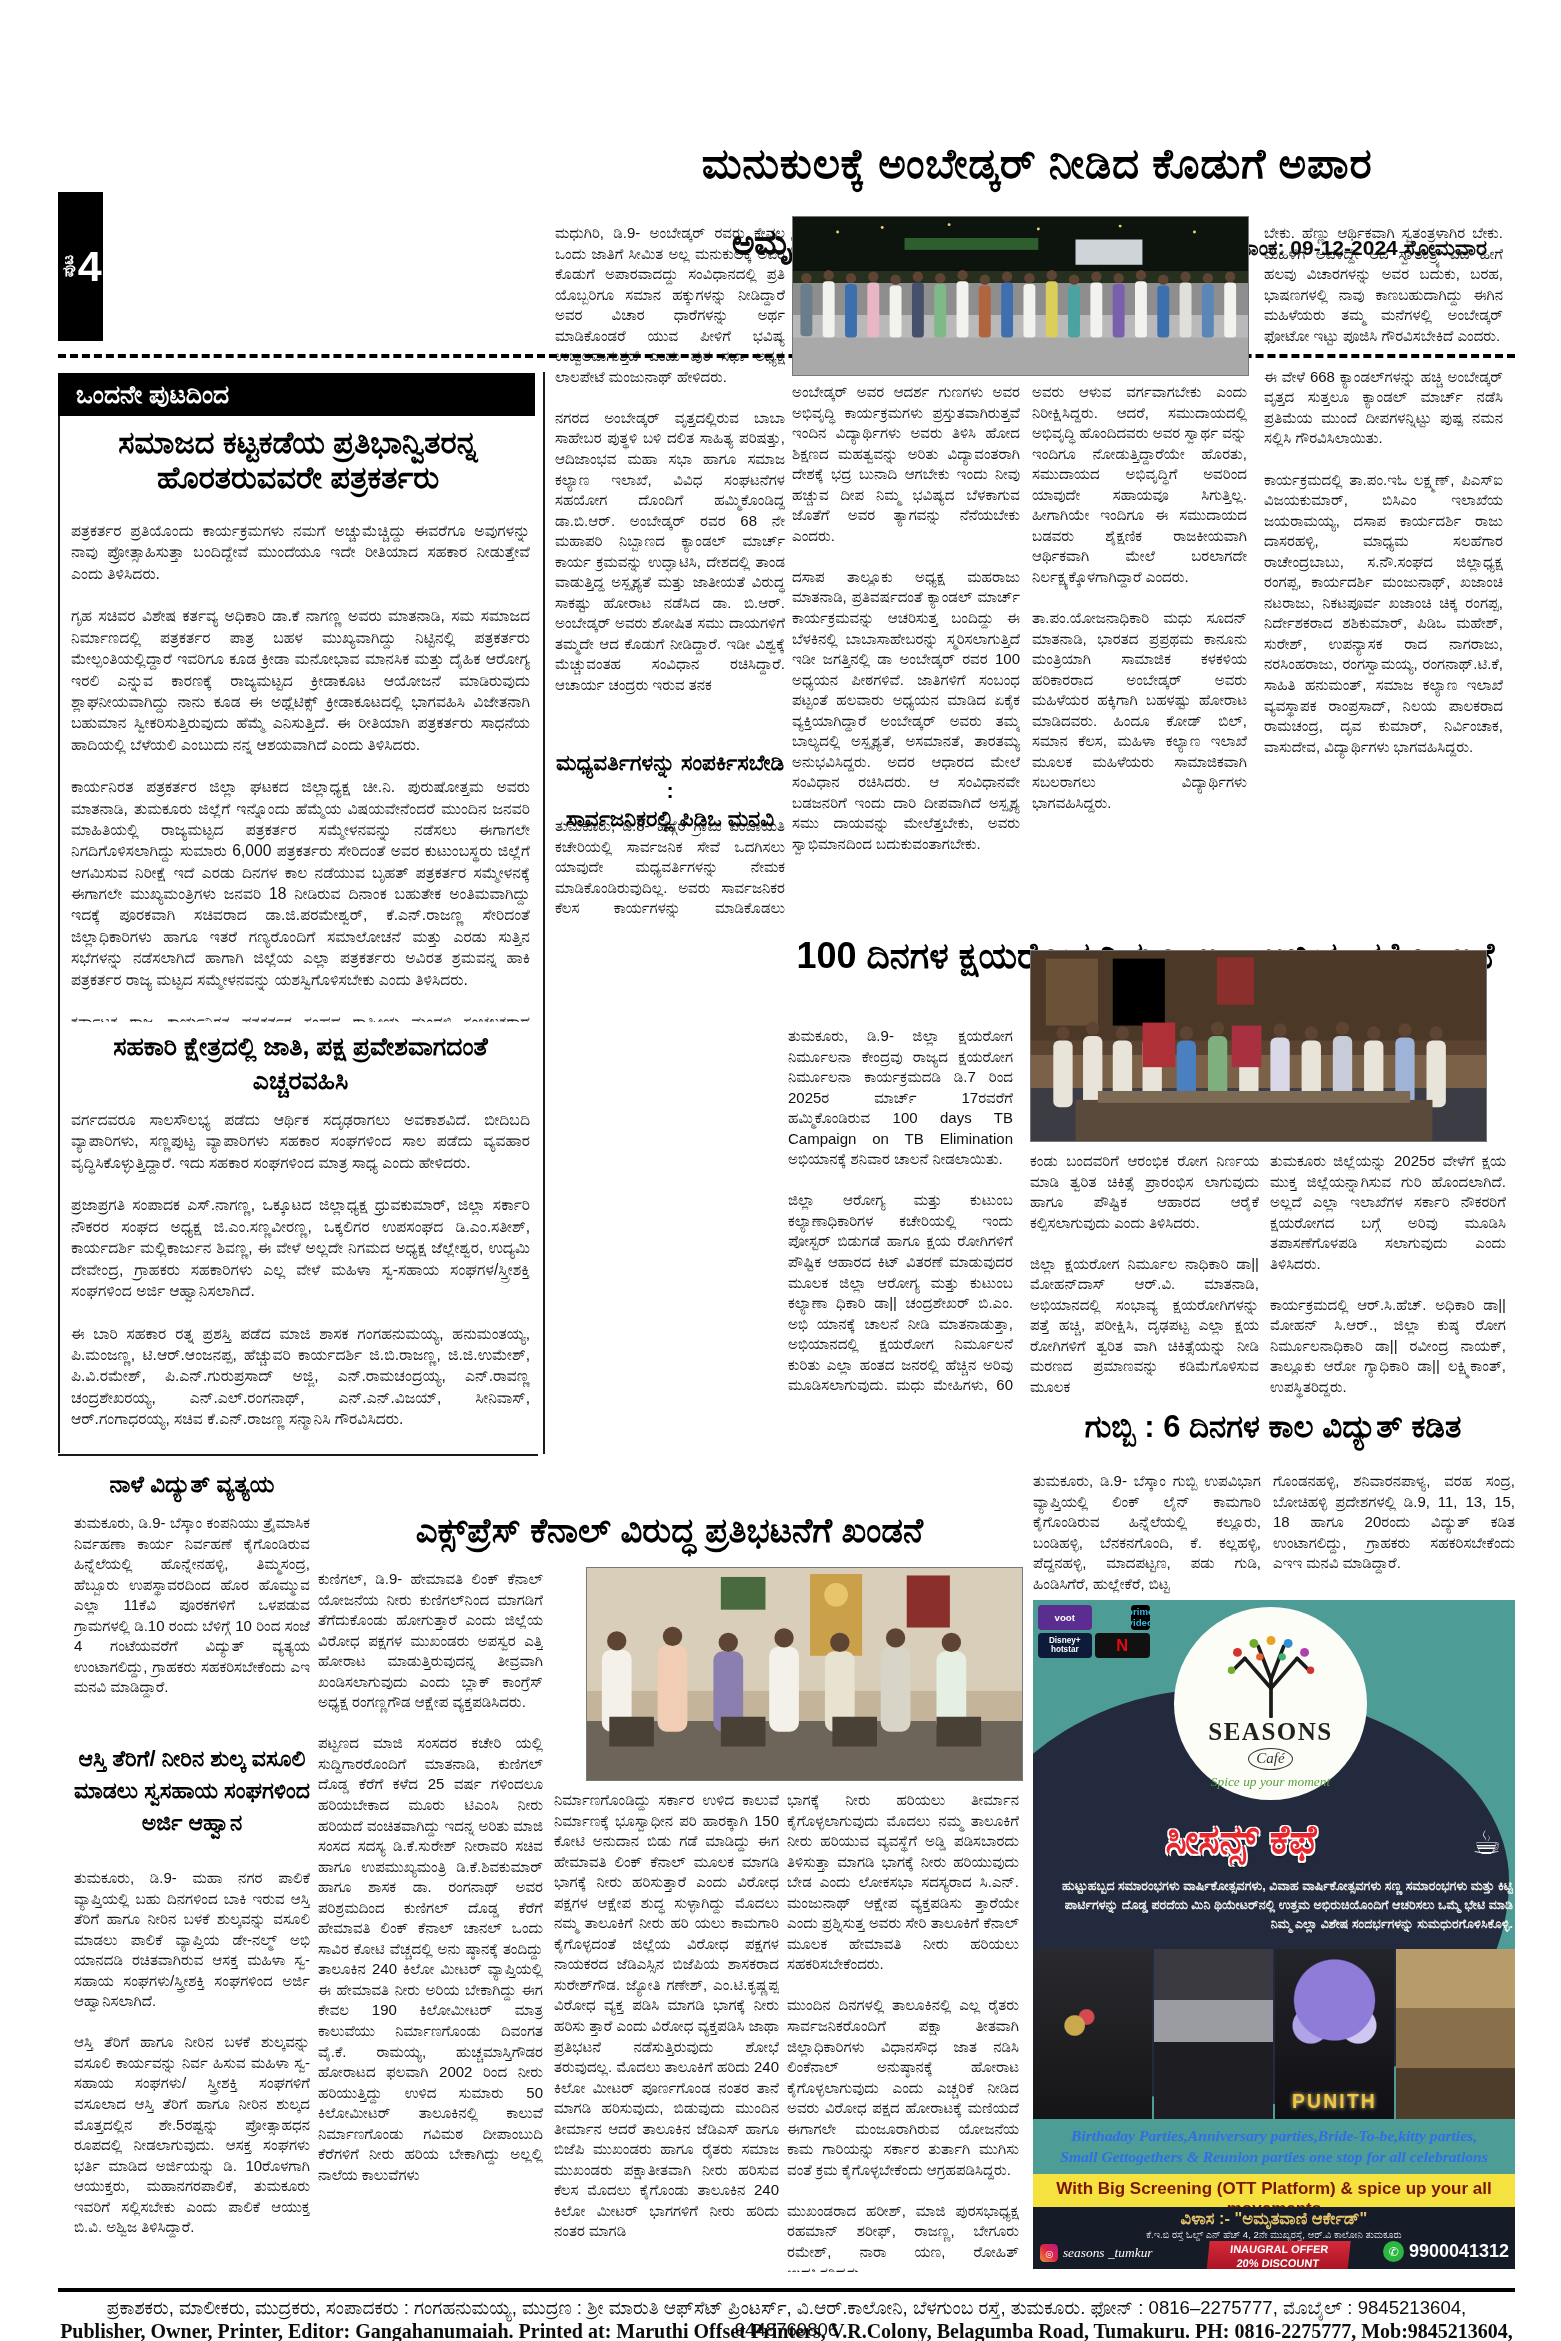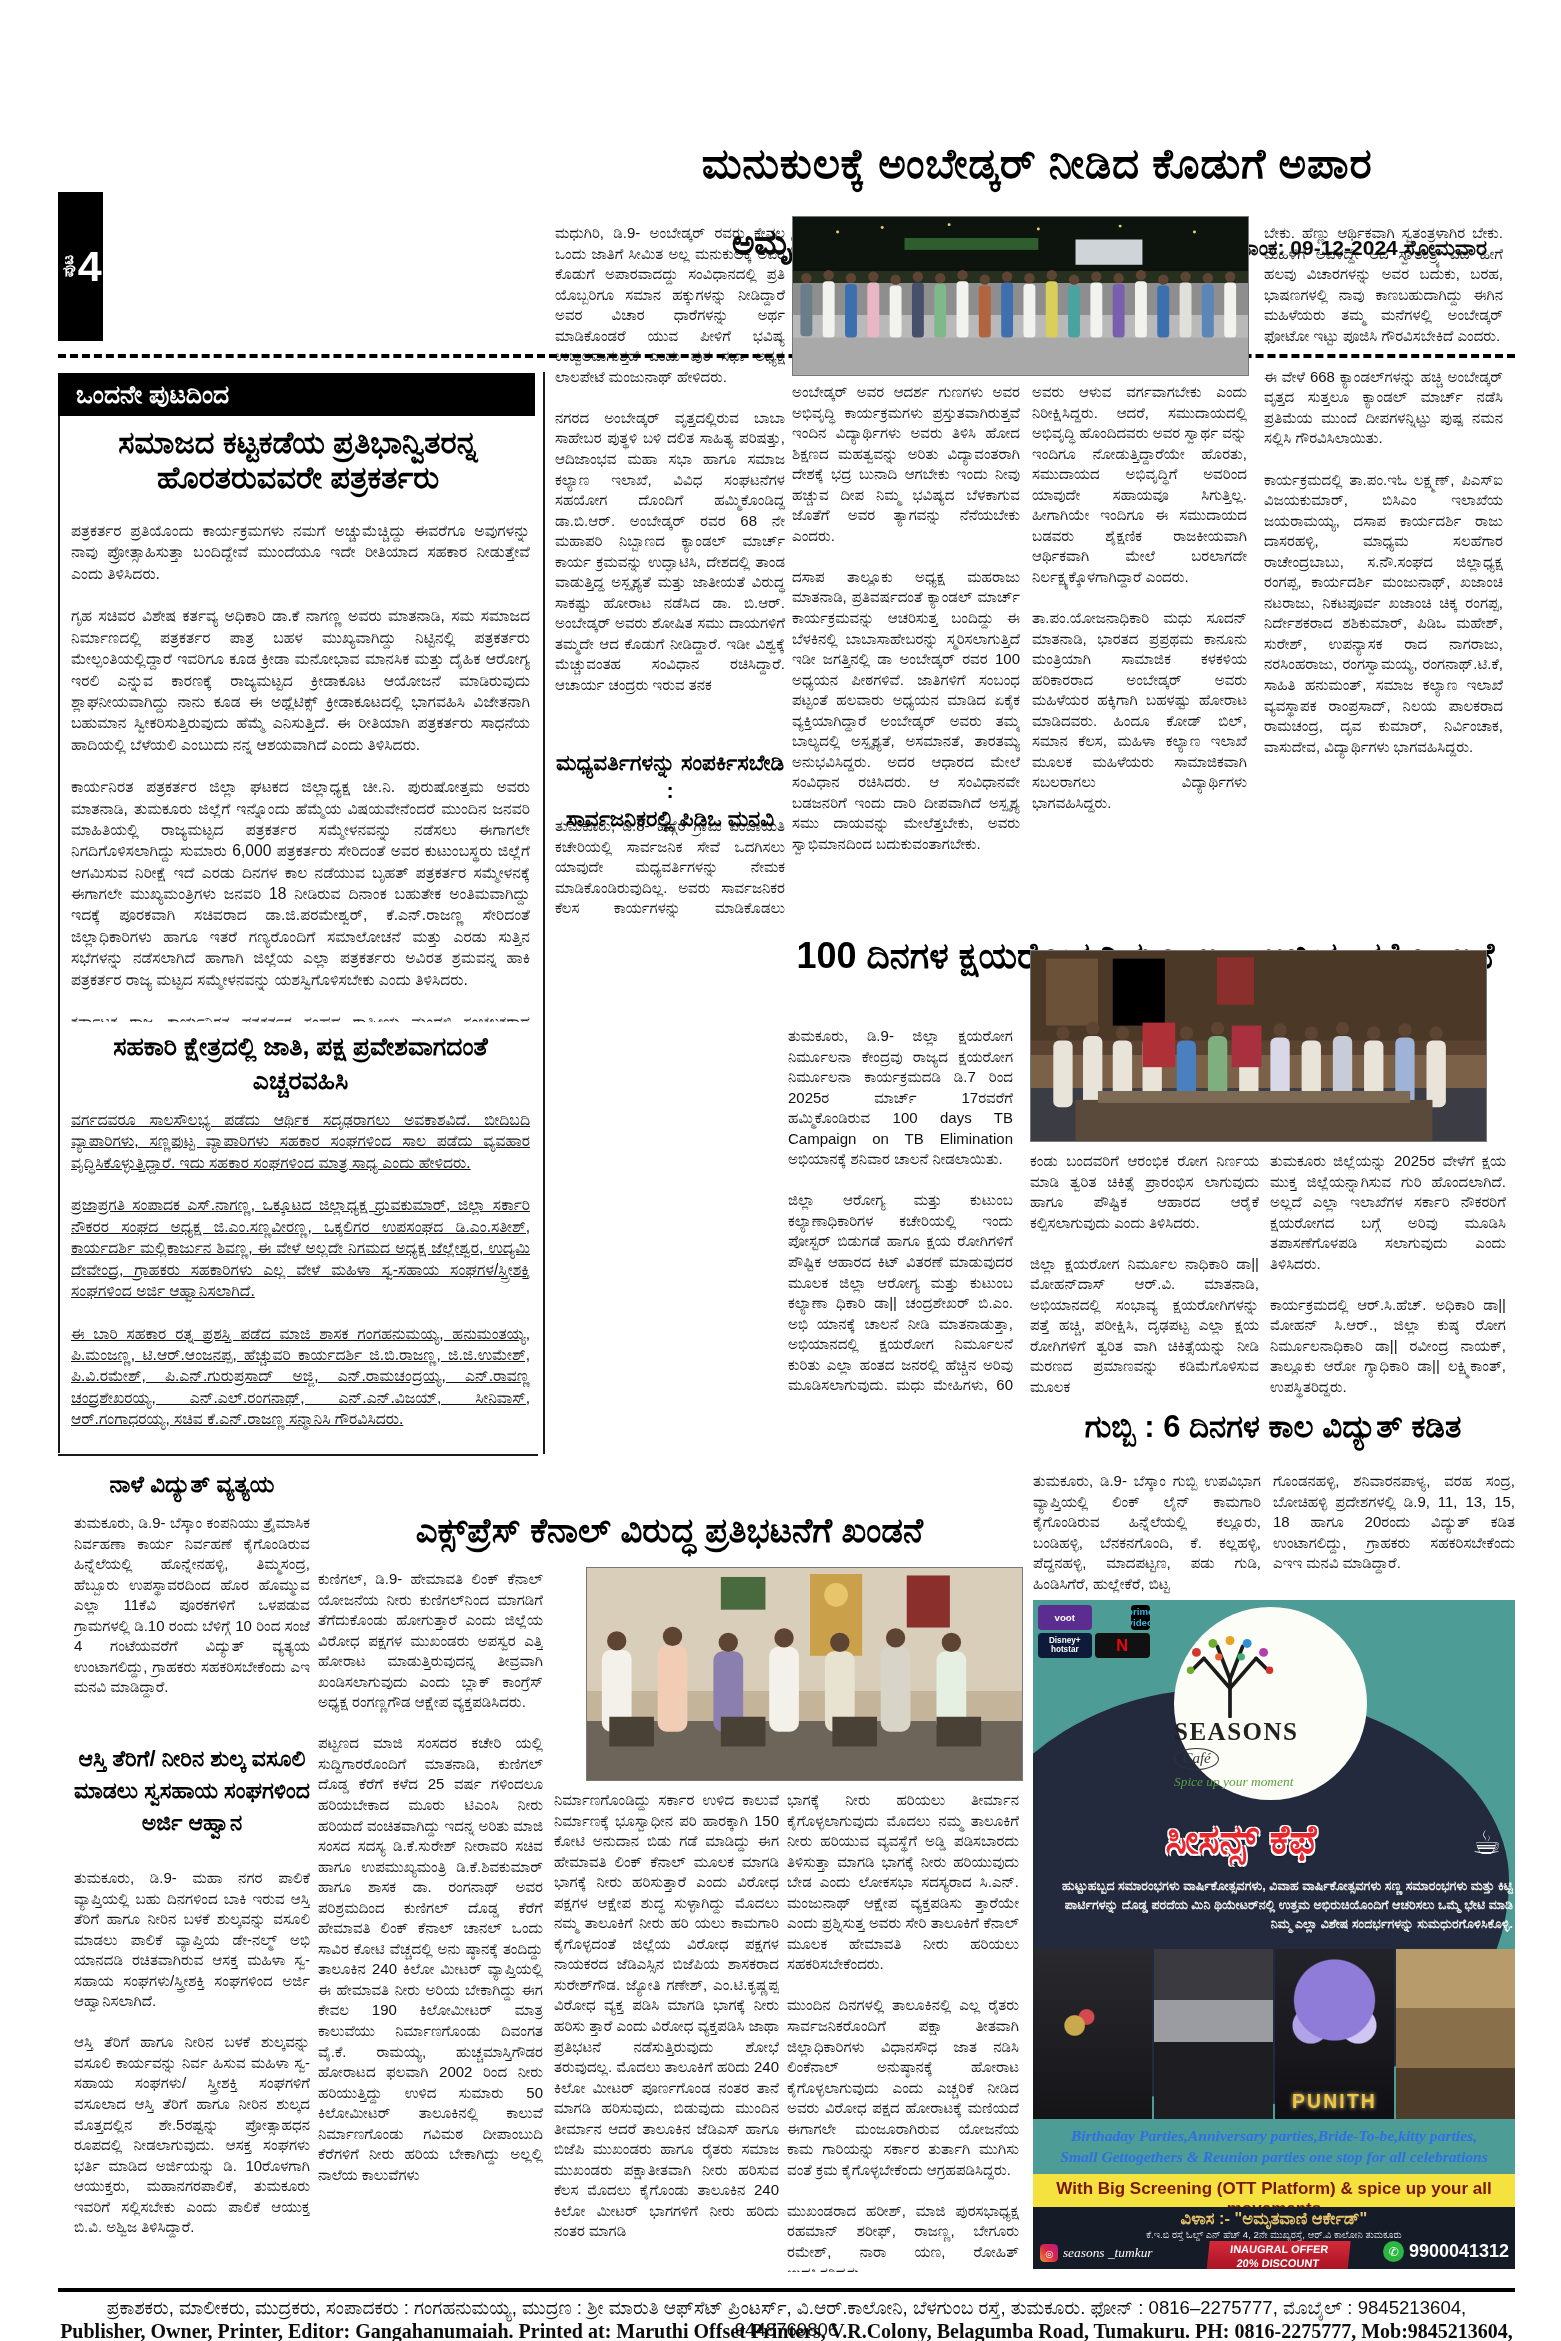--- a/index.html
+++ b/index.html
@@ -33,21 +33,21 @@
   .ph-meet{background:linear-gradient(#5a4330 0 55%,#7b6147 55% 72%,#3c3c44 72% 100%);}
   .ph-press{background:linear-gradient(#d8cdb8 0 58%,#c4b49a 58% 72%,#6e655a 72% 100%);}
   
   .ad{left:1033px;top:1600px;width:482px;height:669px;background:#4e9c96;overflow:hidden;}
   .elephant{position:absolute;left:-89px;top:89px;width:565px;height:416px;background:#232a3d;
     border-radius:48% 52% 46% 54% / 60% 46% 54% 40%;}
   .ottgrid{position:absolute;left:4.5px;top:4.5px;width:112px;display:grid;grid-template-columns:1fr 1fr;gap:3px;}
   .ott{height:25px;border-radius:3.7px;color:#fff;font-size:9.7px;font-weight:bold;
     display:flex;align-items:center;justify-content:center;overflow:hidden;text-align:center;}
   .logo-circle{position:absolute;left:141px;top:7.4px;width:193px;height:193px;border-radius:50%;background:#fdfdf8;
-    display:flex;flex-direction:column;align-items:flex-start;justify-content:flex-end;padding-bottom:10.4px;box-sizing:border-box;}
+    display:flex;flex-direction:column;align-items:center;justify-content:flex-end;padding-bottom:10.4px;box-sizing:border-box;}
   .seasons-word{font-family:"Liberation Serif","DejaVu Serif",serif;font-size:25px;letter-spacing:1.5px;color:#222;font-weight:bold;}
   .cafe-word{font-family:"Liberation Serif","DejaVu Serif",serif;font-size:15px;font-style:italic;color:#333;border:1.5px solid #333;border-radius:50%;padding:1.5px 7.4px;margin-top:1.5px;}
   .spice{font-family:"Liberation Serif","DejaVu Serif",serif;font-style:italic;color:#5a9e3f;font-size:13.4px;margin-top:4.5px;}
   .ad-kn-title{position:absolute;left:0;top:217px;width:416px;text-align:center;font-size:40px;font-weight:bold;color:#e8262d;
     text-shadow:-1.5px -1.5px 0 #fff,1.5px -1.5px 0 #fff,-1.5px 1.5px 0 #fff,1.5px 1.5px 0 #fff,0 3px 2.2px rgba(0,0,0,.6);}
   .coffee{position:absolute;right:13.4px;top:223px;font-size:33px;color:#fff;}
   .ad-body{position:absolute;left:13px;top:277px;width:467px;color:#f3f3ef;font-size:12.6px;line-height:1.5;text-align:right;font-weight:bold;}
   .collage{position:absolute;left:0;top:349px;width:482px;height:170px;display:grid;grid-template-columns:1fr 1fr 1fr 1fr;gap:2.2px;}
   .cell{position:relative;overflow:hidden;}
   .c1{background:radial-gradient(circle at 35% 45%,#caa84c 0 8%,transparent 9%),radial-gradient(circle at 45% 40%,#d2494f 0 6%,transparent 7%),linear-gradient(#2a2a2e,#151518);}
@@ -90,21 +90,21 @@
 <div class="rule-v" style="left:543px;top:372px;height:1082px;"></div>
 <div class="headline" style="left:67px;top:425px;width:462px;font-size:30.5px;">ಸಮಾಜದ ಕಟ್ಟಕಡೆಯ ಪ್ರತಿಭಾನ್ವಿತರನ್ನ ಹೊರತರುವವರೇ ಪತ್ರಕರ್ತರು</div>
 <div class="col" style="left:71px;top:520px;width:459px;height:502px;font-size:15.6px;">ಪತ್ರಕರ್ತರ ಪ್ರತಿಯೊಂದು ಕಾರ್ಯಕ್ರಮಗಳು ನಮಗೆ ಅಚ್ಚುಮೆಚ್ಚಿದ್ದು ಈವರೆಗೂ ಅವುಗಳನ್ನು ನಾವು ಪ್ರೋತ್ಸಾಹಿಸುತ್ತಾ ಬಂದಿದ್ದೇವೆ ಮುಂದೆಯೂ ಇದೇ ರೀತಿಯಾದ ಸಹಕಾರ ನೀಡುತ್ತೇವೆ ಎಂದು ತಿಳಿಸಿದರು.
 
 ಗೃಹ ಸಚಿವರ ವಿಶೇಷ ಕರ್ತವ್ಯ ಅಧಿಕಾರಿ ಡಾ.ಕೆ ನಾಗಣ್ಣ ಅವರು ಮಾತನಾಡಿ, ಸಮ ಸಮಾಜದ ನಿರ್ಮಾಣದಲ್ಲಿ ಪತ್ರಕರ್ತರ ಪಾತ್ರ ಬಹಳ ಮುಖ್ಯವಾಗಿದ್ದು ನಿಟ್ಟಿನಲ್ಲಿ ಪತ್ರಕರ್ತರು ಮೇಲ್ಪಂತಿಯಲ್ಲಿದ್ದಾರೆ ಇವರಿಗೂ ಕೂಡ ಕ್ರೀಡಾ ಮನೋಭಾವ ಮಾನಸಿಕ ಮತ್ತು ದೈಹಿಕ ಆರೋಗ್ಯ ಇರಲಿ ಎನ್ನುವ ಕಾರಣಕ್ಕೆ ರಾಜ್ಯಮಟ್ಟದ ಕ್ರೀಡಾಕೂಟ ಆಯೋಜನೆ ಮಾಡಿರುವುದು ಶ್ಲಾಘನೀಯವಾಗಿದ್ದು ನಾನು ಕೂಡ ಈ ಅಥ್ಲೆಟಿಕ್ಸ್ ಕ್ರೀಡಾಕೂಟದಲ್ಲಿ ಭಾಗವಹಿಸಿ ವಿಜೇತನಾಗಿ ಬಹುಮಾನ ಸ್ವೀಕರಿಸುತ್ತಿರುವುದು ಹೆಮ್ಮೆ ಎನಿಸುತ್ತಿದೆ. ಈ ರೀತಿಯಾಗಿ ಪತ್ರಕರ್ತರು ಸಾಧನೆಯ ಹಾದಿಯಲ್ಲಿ ಬೆಳೆಯಲಿ ಎಂಬುದು ನನ್ನ ಆಶಯವಾಗಿದೆ ಎಂದು ತಿಳಿಸಿದರು.
 
 ಕಾರ್ಯನಿರತ ಪತ್ರಕರ್ತರ ಜಿಲ್ಲಾ ಘಟಕದ ಜಿಲ್ಲಾಧ್ಯಕ್ಷ ಚೀ.ನಿ. ಪುರುಷೋತ್ತಮ ಅವರು ಮಾತನಾಡಿ, ತುಮಕೂರು ಜಿಲ್ಲೆಗೆ ಇನ್ನೊಂದು ಹೆಮ್ಮೆಯ ವಿಷಯವೇನೆಂದರೆ ಮುಂದಿನ ಜನವರಿ ಮಾಹಿತಿಯಲ್ಲಿ ರಾಜ್ಯಮಟ್ಟದ ಪತ್ರಕರ್ತರ ಸಮ್ಮೇಳನವನ್ನು ನಡೆಸಲು ಈಗಾಗಲೇ ನಿಗದಿಗೊಳಿಸಲಾಗಿದ್ದು ಸುಮಾರು 6,000 ಪತ್ರಕರ್ತರು ಸೇರಿದಂತೆ ಅವರ ಕುಟುಂಬಸ್ಥರು ಜಿಲ್ಲೆಗೆ ಆಗಮಿಸುವ ನಿರೀಕ್ಷೆ ಇದೆ ಎರಡು ದಿನಗಳ ಕಾಲ ನಡೆಯುವ ಬೃಹತ್ ಪತ್ರಕರ್ತರ ಸಮ್ಮೇಳನಕ್ಕೆ ಈಗಾಗಲೇ ಮುಖ್ಯಮಂತ್ರಿಗಳು ಜನವರಿ 18 ನೀಡಿರುವ ದಿನಾಂಕ ಬಹುತೇಕ ಅಂತಿಮವಾಗಿದ್ದು ಇದಕ್ಕೆ ಪೂರಕವಾಗಿ ಸಚಿವರಾದ ಡಾ.ಜಿ.ಪರಮೇಶ್ವರ್, ಕೆ.ಎನ್.ರಾಜಣ್ಣ ಸೇರಿದಂತೆ ಜಿಲ್ಲಾಧಿಕಾರಿಗಳು ಹಾಗೂ ಇತರೆ ಗಣ್ಯರೊಂದಿಗೆ ಸಮಾಲೋಚನೆ ಮತ್ತು ಎರಡು ಸುತ್ತಿನ ಸಭೆಗಳನ್ನು ನಡೆಸಲಾಗಿದೆ ಹಾಗಾಗಿ ಜಿಲ್ಲೆಯ ಎಲ್ಲಾ ಪತ್ರಕರ್ತರು ಅವಿರತ ಶ್ರಮವನ್ನ ಹಾಕಿ ಪತ್ರಕರ್ತರ ರಾಜ್ಯ ಮಟ್ಟದ ಸಮ್ಮೇಳನವನ್ನು ಯಶಸ್ವಿಗೊಳಿಸಬೇಕು ಎಂದು ತಿಳಿಸಿದರು.
 
 ಕರ್ನಾಟಕ ರಾಜ್ಯ ಕಾರ್ಯನಿರತ ಪತ್ರಕರ್ತರ ಸಂಘದ ರಾಷ್ಟ್ರೀಯ ಮಂಡಳಿ ಸಂಚಲಕರಾದ ಡಿ.ಎಂ.ಸತೀಶ್, ಸದಸ್ಯರುಗಳಾದ ಮಧುಕರ್, ಅನು ಫೋಟೋ ಫ್ಲಾಶ್ ಶಾಂತರಾಜು, ಪ್ರಜಾಪ್ರಗತಿ ಎಸ್ ನಾಗಣ್ಣ, ತುಮಕೂರು ಮಹಾನಗರ ಪಾಲಿಕೆಯ ಪರಿಸರ ಅಧಿಕಾರಿ ವೀರಯ್ಯಕಲ್ಮಠ, ಜಿಲ್ಲಾ ಕ್ರೀಡಾಧಿಕಾರಿ ರೋಹಿತ್ ಗಂಗಾಧರ್, ಸರ್ವೋದಯ ವಿದ್ಯಾ ಸಂಸ್ಥೆಯ ಕಾರ್ಯದರ್ಶಿ ಕೆ ವಿ ಸುಬ್ಬರಾವ್, ಕ್ರೀಡಾ ಕೋಚ್‌ಗಳಾದ ಇಸ್ಮಾಯಿಲ್, ಗುರುಪ್ರಸಾದ್, ರಾಕ್‌ಲೈನ್ ರವಿಕುಮಾರ್ ಸೇರಿದಂತೆ ಜಿಲ್ಲಾ ಕಾರ್ಯನಿರತ ಪತ್ರಕರ್ತರ ಸಂಘದ ಉಪಾಧ್ಯಕ್ಷರಾದ ಚಿಕ್ಕೇರಪ್ಪ, ಪ್ರಧಾನ ಕಾರ್ಯದರ್ಶಿ ರಘುರಾಮ್, ಕಾರ್ಯದರ್ಶಿ ಹಾರೋಗೆರೆ ಸತೀಶ್, ನಿರ್ದೇಶಕರು ಉಪಸ್ಥಿತರಿದ್ದರು.</div>
 <div class="headline" style="left:71px;top:1030px;width:459px;font-size:25px;line-height:1.35;">ಸಹಕಾರಿ ಕ್ಷೇತ್ರದಲ್ಲಿ ಜಾತಿ, ಪಕ್ಷ ಪ್ರವೇಶವಾಗದಂತೆ ಎಚ್ಚರವಹಿಸಿ</div>
-<div class="col" style="left:71px;top:1109px;width:459px;height:341px;font-size:15.6px;text-decoration:underline;">ವರ್ಗದವರೂ ಸಾಲಸೌಲಭ್ಯ ಪಡೆದು ಆರ್ಥಿಕ ಸದೃಢರಾಗಲು ಅವಕಾಶವಿದೆ. ಬೀದಿಬದಿ ವ್ಯಾಪಾರಿಗಳು, ಸಣ್ಣಪುಟ್ಟ ವ್ಯಾಪಾರಿಗಳು ಸಹಕಾರ ಸಂಘಗಳಿಂದ ಸಾಲ ಪಡೆದು ವ್ಯವಹಾರ ವೃದ್ಧಿಸಿಕೊಳ್ಳುತ್ತಿದ್ದಾರೆ. ಇದು ಸಹಕಾರ ಸಂಘಗಳಿಂದ ಮಾತ್ರ ಸಾಧ್ಯ ಎಂದು ಹೇಳಿದರು.
+<div class="col" style="left:71px;top:1109px;width:459px;height:341px;font-size:15.6px;">ವರ್ಗದವರೂ ಸಾಲಸೌಲಭ್ಯ ಪಡೆದು ಆರ್ಥಿಕ ಸದೃಢರಾಗಲು ಅವಕಾಶವಿದೆ. ಬೀದಿಬದಿ ವ್ಯಾಪಾರಿಗಳು, ಸಣ್ಣಪುಟ್ಟ ವ್ಯಾಪಾರಿಗಳು ಸಹಕಾರ ಸಂಘಗಳಿಂದ ಸಾಲ ಪಡೆದು ವ್ಯವಹಾರ ವೃದ್ಧಿಸಿಕೊಳ್ಳುತ್ತಿದ್ದಾರೆ. ಇದು ಸಹಕಾರ ಸಂಘಗಳಿಂದ ಮಾತ್ರ ಸಾಧ್ಯ ಎಂದು ಹೇಳಿದರು.
 
 ಪ್ರಜಾಪ್ರಗತಿ ಸಂಪಾದಕ ಎಸ್.ನಾಗಣ್ಣ, ಒಕ್ಕೂಟದ ಜಿಲ್ಲಾಧ್ಯಕ್ಷ ಧ್ರುವಕುಮಾರ್, ಜಿಲ್ಲಾ ಸರ್ಕಾರಿ ನೌಕರರ ಸಂಘದ ಅಧ್ಯಕ್ಷ ಜಿ.ಎಂ.ಸಣ್ಣವೀರಣ್ಣ, ಒಕ್ಕಲಿಗರ ಉಪಸಂಘದ ಡಿ.ಎಂ.ಸತೀಶ್, ಕಾರ್ಯದರ್ಶಿ ಮಲ್ಲಿಕಾರ್ಜುನ ಶಿವಣ್ಣ, ಈ ವೇಳೆ ಅಲ್ಲದೇ ನಿಗಮದ ಅಧ್ಯಕ್ಷ ಜೆಲ್ಲೇಶ್ವರ, ಉದ್ಯಮಿ ದೇವೇಂದ್ರ, ಗ್ರಾಹಕರು ಸಹಕಾರಿಗಳು ಎಲ್ಲ ವೇಳೆ ಮಹಿಳಾ ಸ್ವ-ಸಹಾಯ ಸಂಘಗಳ/ಸ್ತ್ರೀಶಕ್ತಿ ಸಂಘಗಳಿಂದ ಅರ್ಜಿ ಆಹ್ವಾನಿಸಲಾಗಿದೆ.
 
 ಈ ಬಾರಿ ಸಹಕಾರ ರತ್ನ ಪ್ರಶಸ್ತಿ ಪಡೆದ ಮಾಜಿ ಶಾಸಕ ಗಂಗಹನುಮಯ್ಯ, ಹನುಮಂತಯ್ಯ, ಪಿ.ಮಂಜಣ್ಣ, ಟಿ.ಆರ್.ಆಂಜನಪ್ಪ, ಹೆಚ್ಚುವರಿ ಕಾರ್ಯದರ್ಶಿ ಜಿ.ಬಿ.ರಾಜಣ್ಣ, ಜಿ.ಜಿ.ಉಮೇಶ್, ಪಿ.ವಿ.ರಮೇಶ್, ಪಿ.ಎನ್.ಗುರುಪ್ರಸಾದ್ ಅಜ್ಜಿ, ಎನ್.ರಾಮಚಂದ್ರಯ್ಯ, ಎನ್.ರಾವಣ್ಣ ಚಂದ್ರಶೇಖರಯ್ಯ, ಎನ್.ಎಲ್.ರಂಗನಾಥ್, ಎನ್.ಎನ್.ವಿಜಯ್, ಸೀನಿವಾಸ್, ಆರ್.ಗಂಗಾಧರಯ್ಯ, ಸಚಿವ ಕೆ.ಎನ್.ರಾಜಣ್ಣ ಸನ್ಮಾನಿಸಿ ಗೌರವಿಸಿದರು.</div>
 <div class="rule-h" style="left:58px;top:1454px;width:480px;"></div>
 
 <div class="headline" style="left:561px;top:140px;width:952px;font-size:42px;letter-spacing:0.7px;">ಮನುಕುಲಕ್ಕೆ ಅಂಬೇಡ್ಕರ್ ನೀಡಿದ ಕೊಡುಗೆ ಅಪಾರ</div>
 
 <div class="photo ph-night" style="left:792px;top:216px;width:455px;height:158px;">
   <svg width="455" height="158" viewBox="0 0 612 212">

